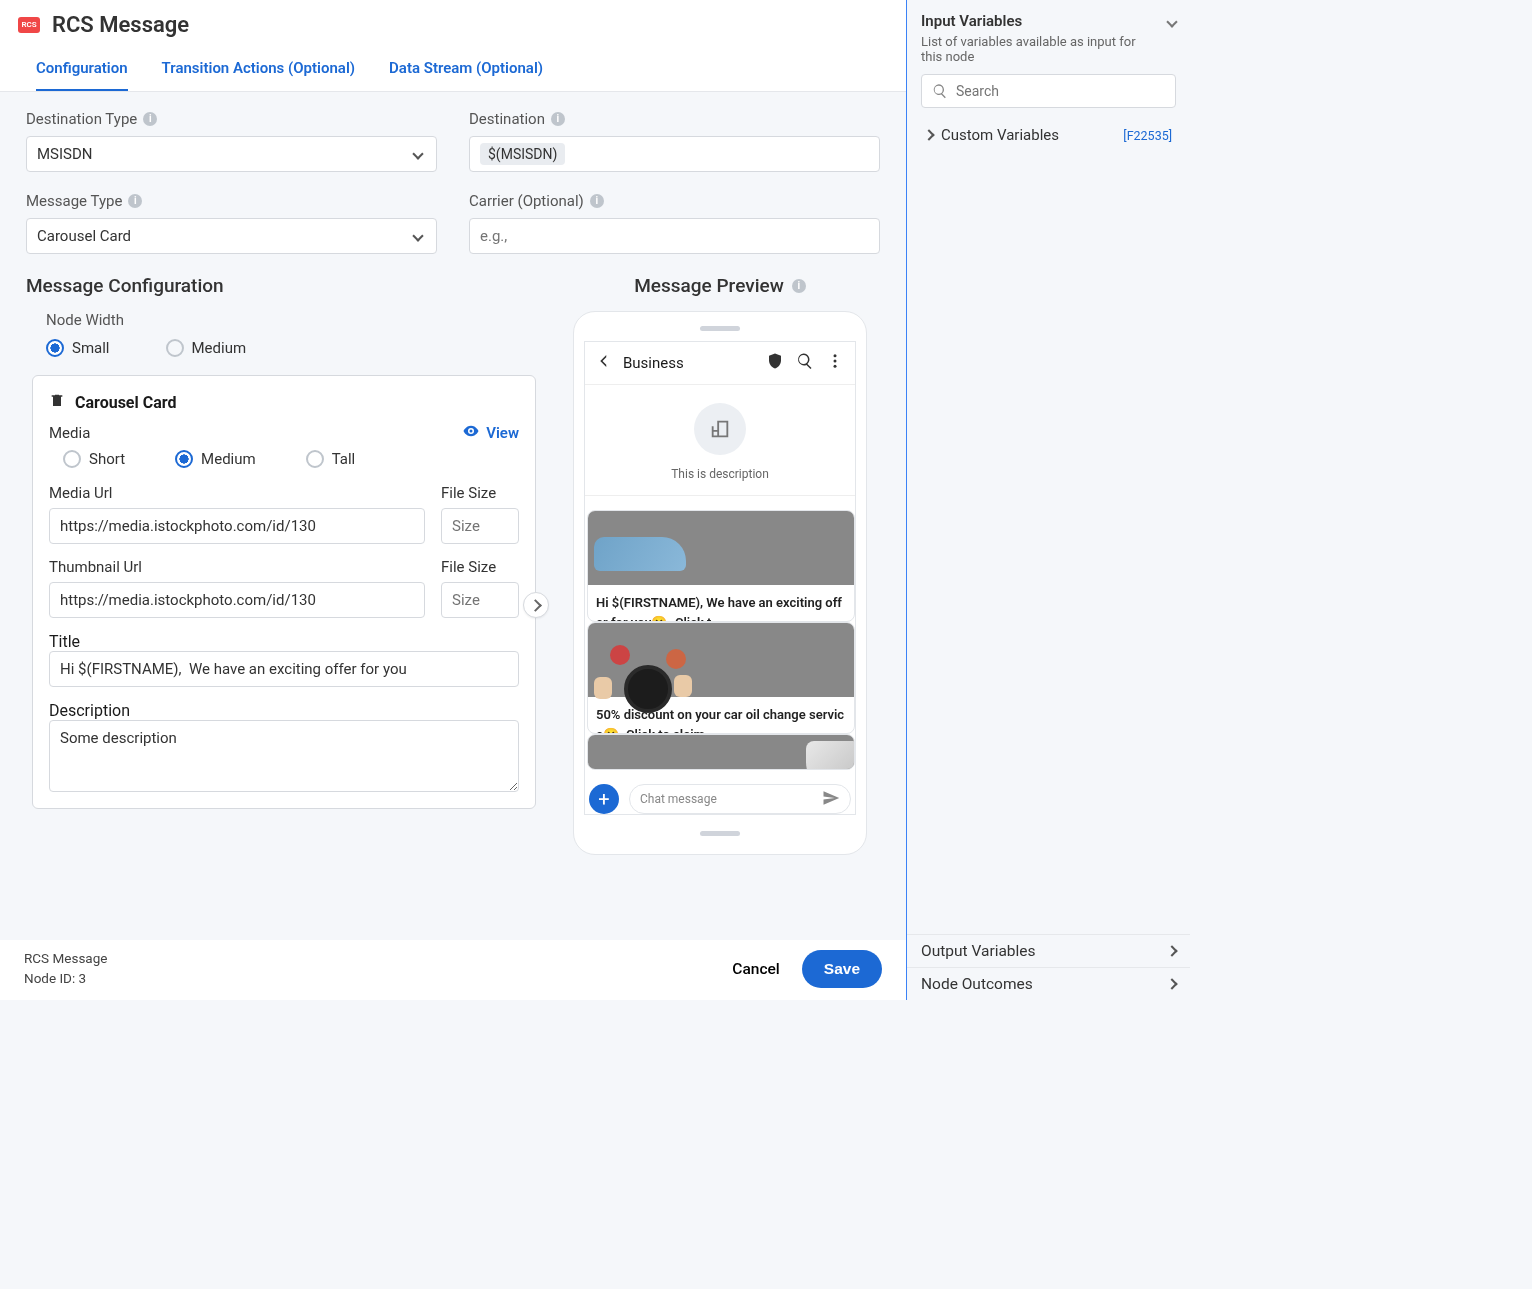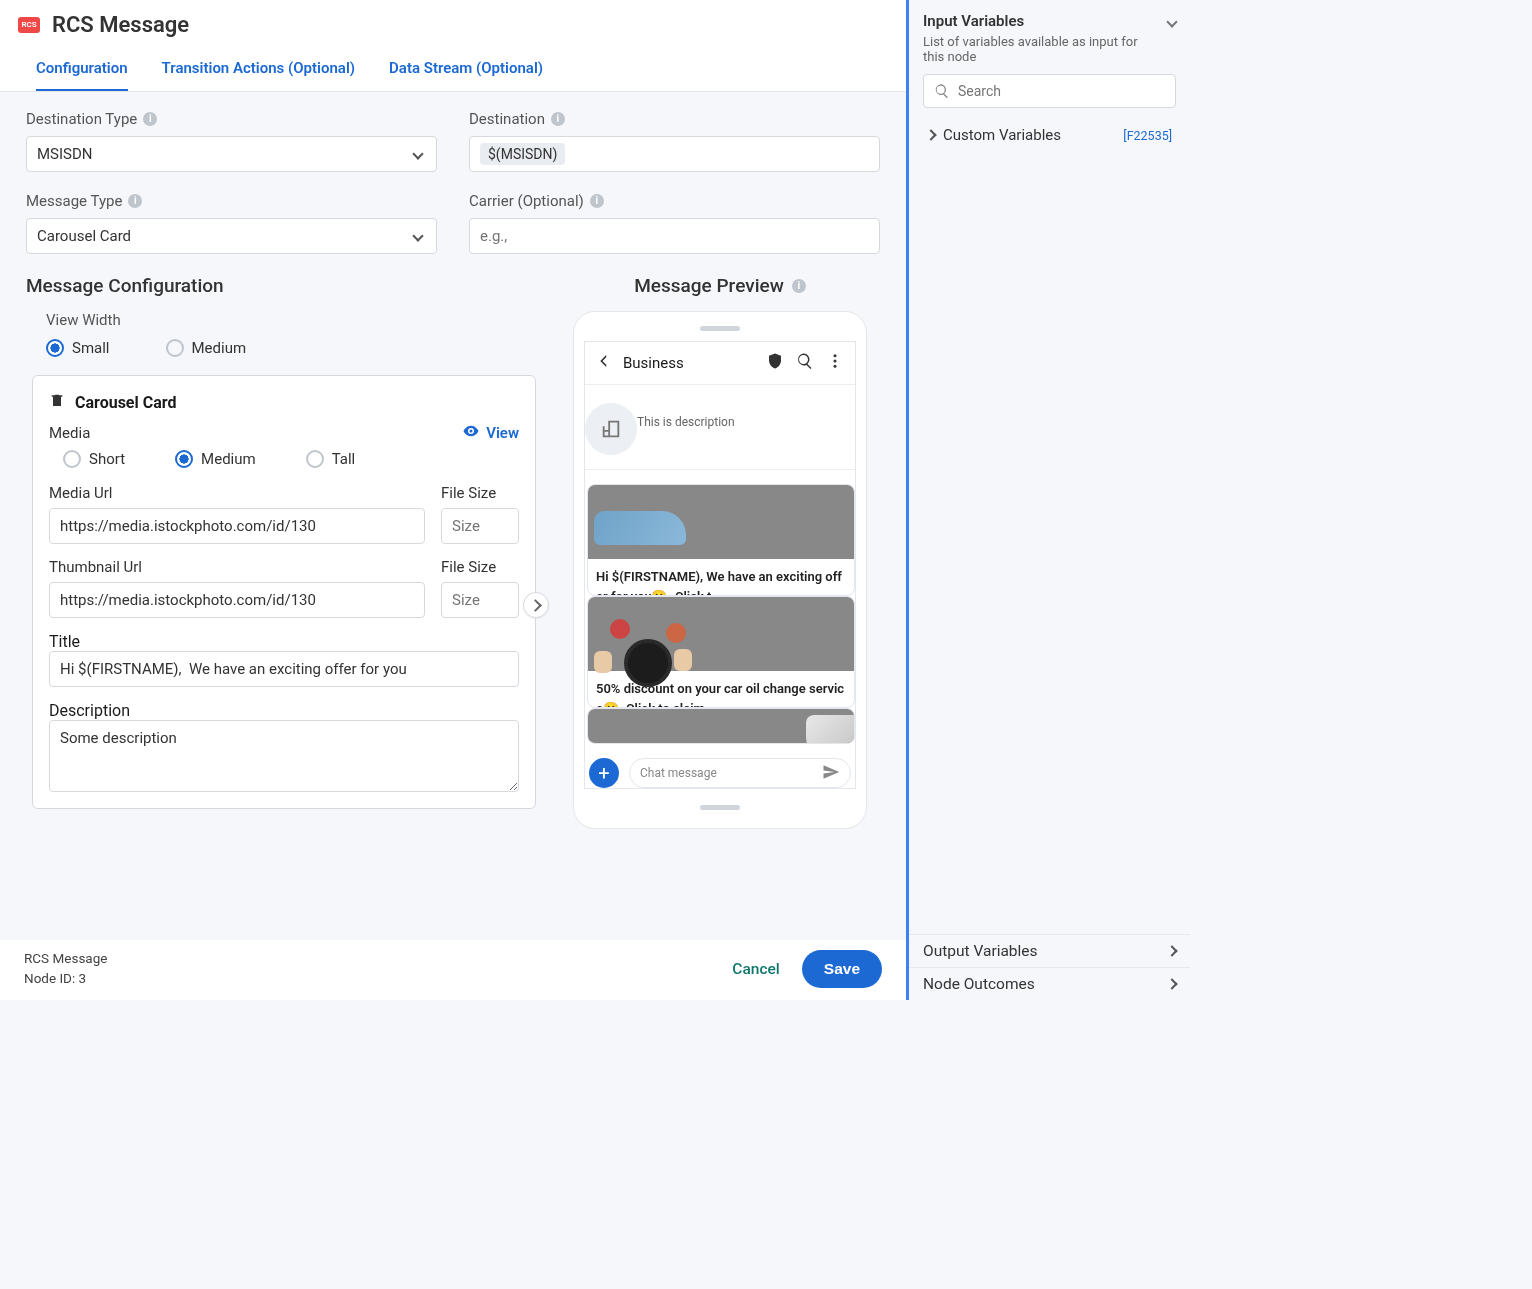--- a/index.html
+++ b/index.html
@@ -59,21 +59,21 @@
 
   
   .right-col .section-title { justify-content:center; }
   .phone { width: 294px; border: 1px solid #e3e6ea; border-radius: 22px; padding: 12px 10px 18px; margin: 0 auto; background:#fff; position:relative;}
   .notch { width: 40px; height: 5px; background:#d0d4db; border-radius:3px; margin:2px auto 10px;}
   .phone-inner{border:1px solid #e3e6ea;}
   .phone-header{ display:flex; align-items:center; padding:10px 10px; gap:10px; border-bottom:1px solid #eee;}
   .phone-header svg{width:18px;height:18px;fill:#333;}
   .phone-header .biz{font-size:15px; flex:1;}
   .phone-header .ico{width:20px; text-align:center;}
-  .biz-block{display:flex; align-items:flex-start; padding:18px 0 14px; border-bottom:1px solid #eee;}
+  .biz-block{display:flex; flex-direction:column; align-items:center; padding:18px 0 14px; border-bottom:1px solid #eee;}
   .biz-avatar{width:52px;height:52px;border-radius:50%; background:#eceff3; display:flex;align-items:center;justify-content:center;}
   .biz-avatar svg{width:22px;height:22px; fill:#777;}
   .biz-desc{font-size:12px; color:#666; margin-top:12px;}
   .carousel{display:flex; padding:14px 0 14px 2px; overflow:hidden;flex-direction:column;}
   .ccard{flex:0 0 112px; border:1px solid #e3e6ea; border-radius:8px; overflow:hidden;}
   .ccard.partial{flex:0 0 36px;}
   .ccard .img{height:74px; background:#888;}
   .ccard .txt{padding:8px 8px; font-size:13px; line-height:1.5; color:#222; font-weight:600; height:132px; overflow:hidden; word-break:break-all;}
   .chat-row{display:flex; align-items:center; gap:10px; padding:0 4px;}
   .plus-btn{width:30px;height:30px;border-radius:50%;background:#1c69d4;color:#fff;font-size:20px;display:flex;align-items:center;justify-content:center;}
@@ -85,25 +85,25 @@
   .img1::after{content:""; position:absolute; left:6px; top:26px; width:92px; height:34px; background:linear-gradient(120deg,#6fa3c8,#8ab8d9); border-radius:10px 24px 6px 6px;}
   .img2{background:linear-gradient(#a9b0b6 0 40%, #c9cfd4 40% 100%); position:relative;}
   .img2::before{content:"";position:absolute;left:36px;top:42px;width:40px;height:40px;border-radius:50%;border:4px solid #2a2a2a;background:#1c1c1c; box-shadow: -28px -34px 0 -14px #cc4444, 28px -30px 0 -14px #cc6644;}
   .img2::after{content:"";position:absolute;left:6px;top:54px;width:18px;height:22px;background:#e9caa7;border-radius:6px; box-shadow:80px -2px 0 #e9caa7;}
   .img3{background:#333; position:relative;}
   .img3::after{content:"";position:absolute; right:-12px; top:6px; width:60px; height:60px; background:linear-gradient(135deg,#e8e8e8,#b8b8b8); border-radius:8px 0 0 40px;}
 
   .footer{border-top:0; background:#fff; padding:8px 24px 12px 24px; display:flex; justify-content:space-between; align-items:flex-end;}
   .footer-left{font-size:13.5px; color:#444; line-height:1.5;}
   .footer-right{display:flex; gap:16px; align-items:center;}
-  .btn-cancel{color:#0f766e; font-size:15.5px; font-weight:500; cursor:pointer; padding:10px 6px;}
+  .btn-cancel{color:#000000; font-size:15.5px; font-weight:500; cursor:pointer; padding:10px 6px;}
   .btn-save{background:#1c69d4; color:#fff; font-size:15.5px; font-weight:600; padding:10px 22px; border-radius:20px; border:none; cursor:pointer;}
 
   
-  .side{flex:0 0 284px; background:#f5f7fa; border-left:3px solid #3b82f6; display:flex; flex-direction:column;}
+  .side{flex:0 0 284px; background:#f5f7fa; border-left:1px solid #3b82f6; display:flex; flex-direction:column;}
   .side-block{padding:12px 14px 10px 14px;}
   .side-head{display:flex; justify-content:space-between; align-items:flex-start; cursor:pointer;}
   .side-title{font-size:15px; font-weight:600; color:#333;}
   .side-sub{font-size:13px; color:#666; margin-top:4px; max-width:220px;}
   .chevron-down-sm{border: solid #777; border-width: 0 2px 2px 0; padding: 3px; transform: rotate(45deg); margin-top:6px;}
   .chevron-right-sm{border: solid #555; border-width: 0 2px 2px 0; padding: 3px; transform: rotate(-45deg);}
   .search-box{margin-top:10px; background:#fff; border:1px solid #d6d9de; border-radius:4px; height:34px; display:flex; align-items:center; padding:0 10px; gap:8px;}
   .search-box svg{width:16px;height:16px;fill:#888;}
   .search-box input{border:none; outline:none; font-size:14px; flex:1; color:#333;}
   .cv-row{display:flex; justify-content:space-between; align-items:center; margin-top:14px; padding:4px 4px; cursor:pointer;}
@@ -170,21 +170,21 @@
                 <span>Carrier (Optional)</span>
                 <span class="info-icon">i</span>
               </div>
             <input class="input placeholder" placeholder="e.g.," style="">
           </div>
         </div>
 
         <div class="two-col">
           <div class="left-col">
             <div class="section-title">Message Configuration</div>
-            <div class="sub-label">View Width</div>
+            <div class="sub-label">Node Width</div>
             <div class="radio-row">
               <div class="radio checked">
                   <span class="dot"></span>
                   <span>Small</span>
                 </div>
               <div class="radio">
                   <span class="dot"></span>
                   <span>Medium</span>
                 </div>
             </div>

